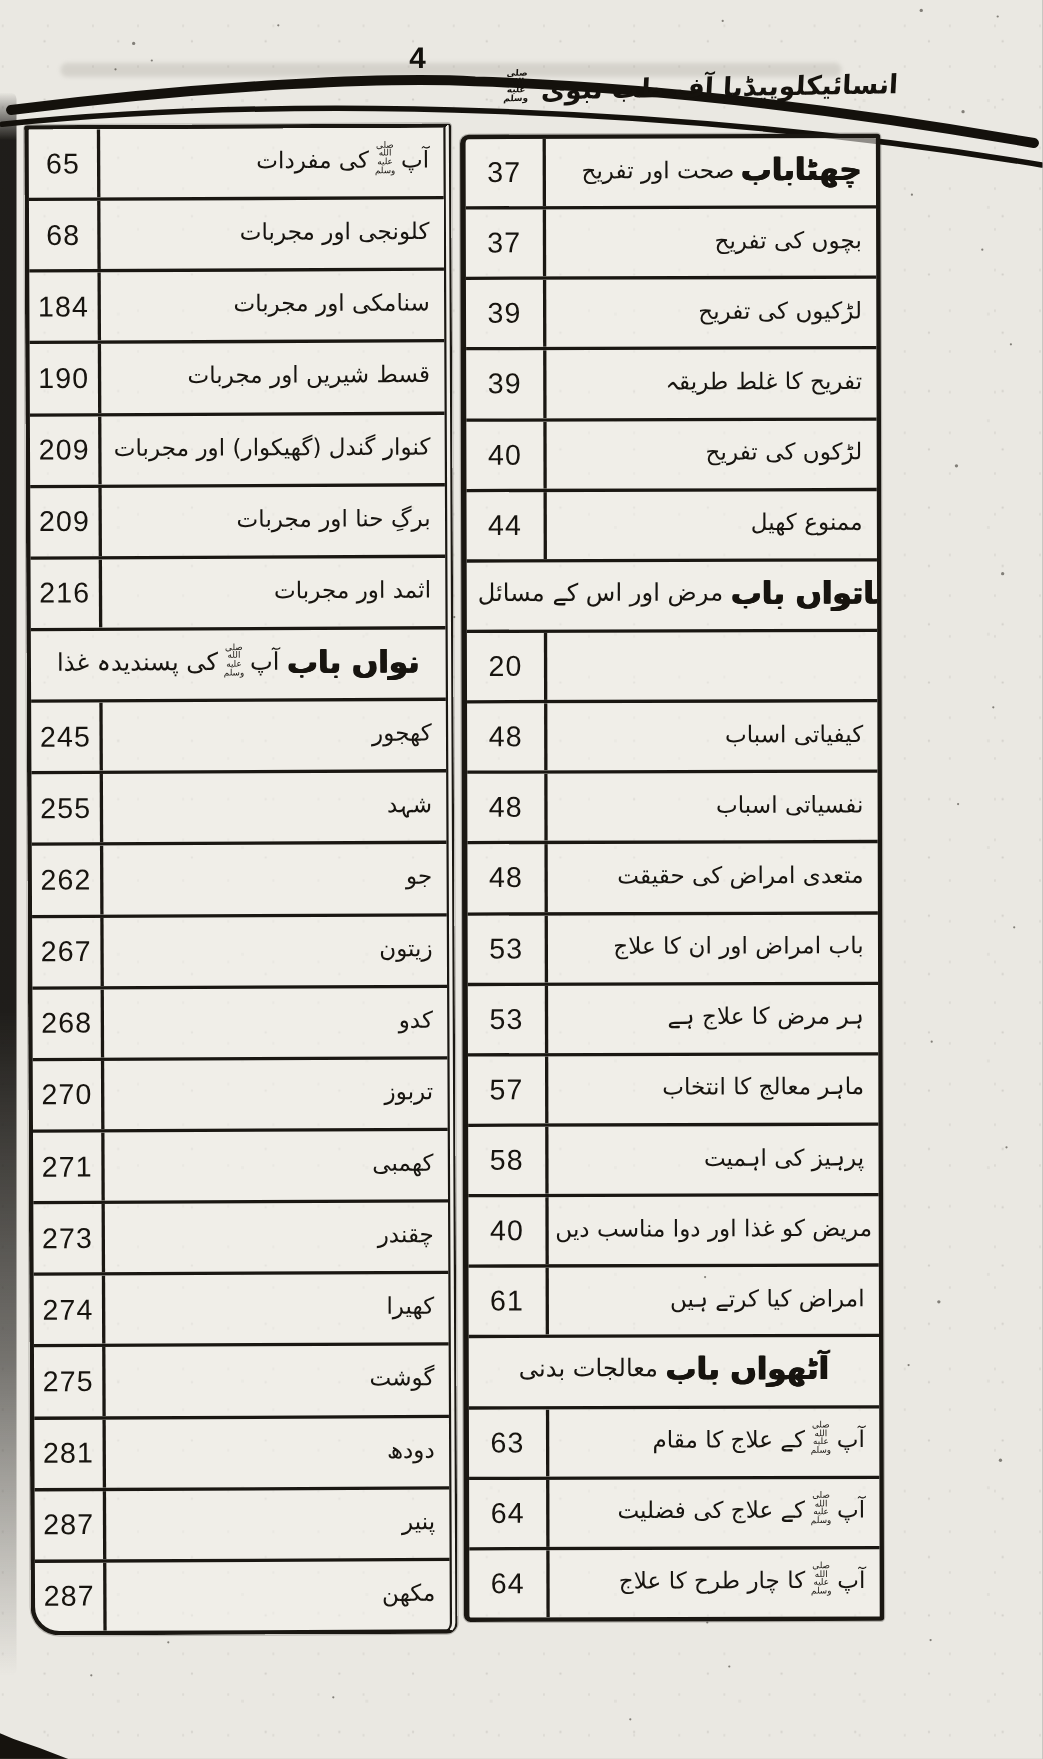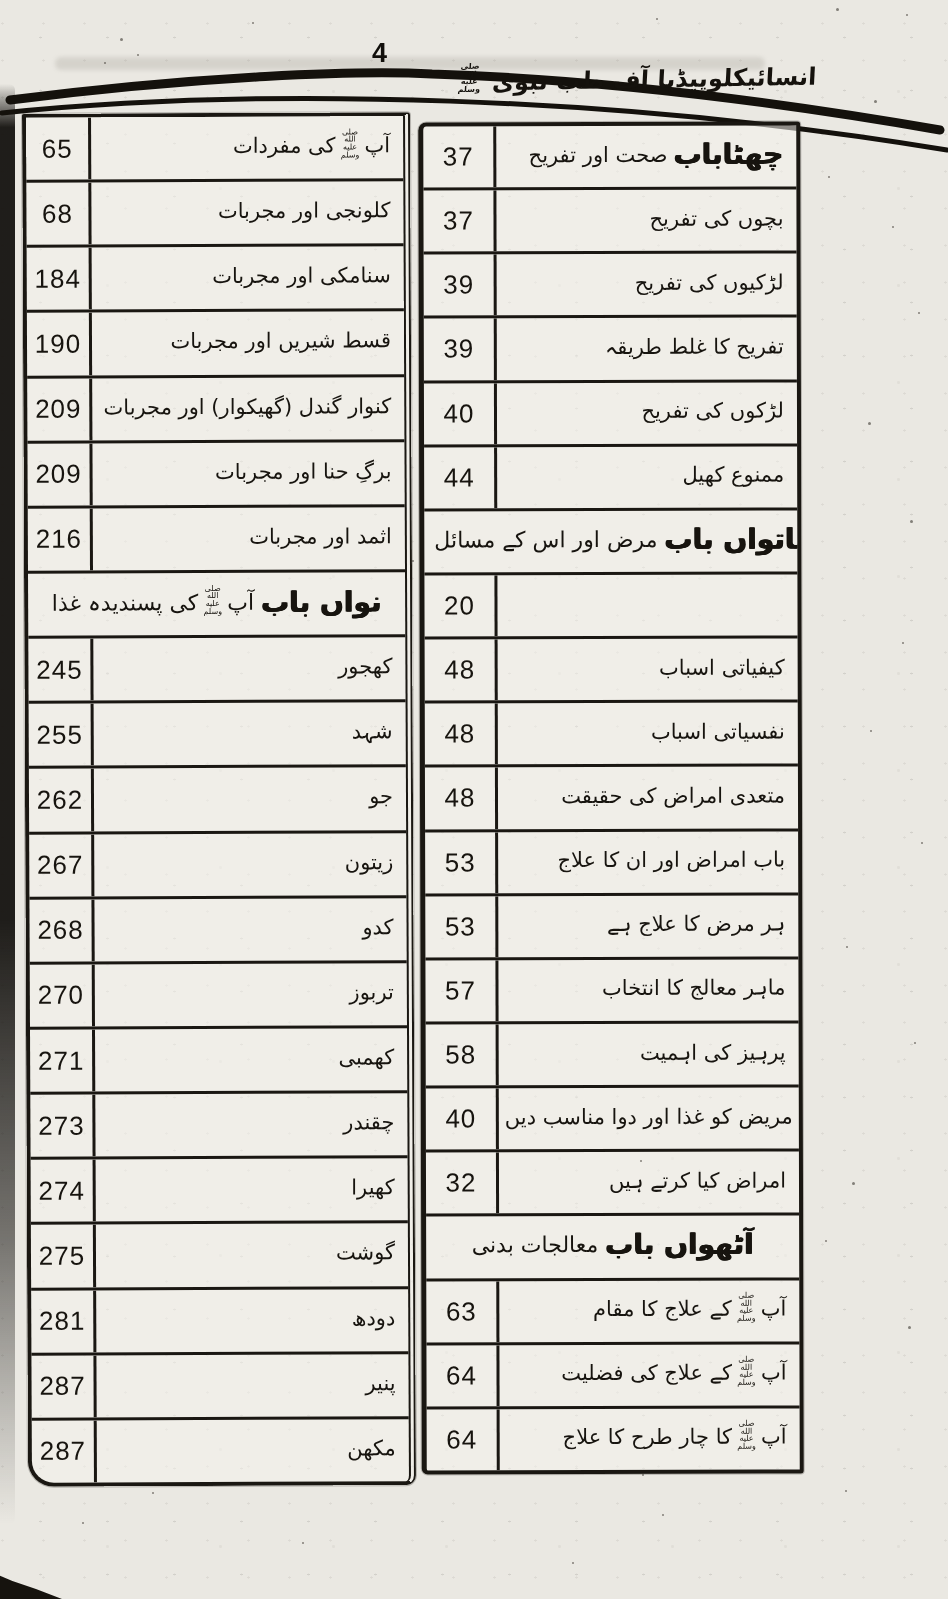--- a/index.html
+++ b/index.html
@@ -280,21 +280,21 @@
       </div>
       <div class="row">
         <div class="num">58</div>
         <div class="txt" dir="rtl">پرہیز کی اہمیت</div>
       </div>
       <div class="row">
         <div class="num">40</div>
         <div class="txt" dir="rtl">مریض کو غذا اور دوا مناسب دیں</div>
       </div>
       <div class="row">
-        <div class="num">32</div>
+        <div class="num">61</div>
         <div class="txt" dir="rtl">امراض کیا کرتے ہیں</div>
       </div>
       <div class="row">
         <div class="head" dir="rtl"><b class="chap">آٹھواں باب</b> معالجات بدنی</div>
       </div>
       <div class="row">
         <div class="num">63</div>
         <div class="txt" dir="rtl">آپ <span class="hono">صلى الله عليه وسلم</span> کے علاج کا مقام</div>
       </div>
       <div class="row">

